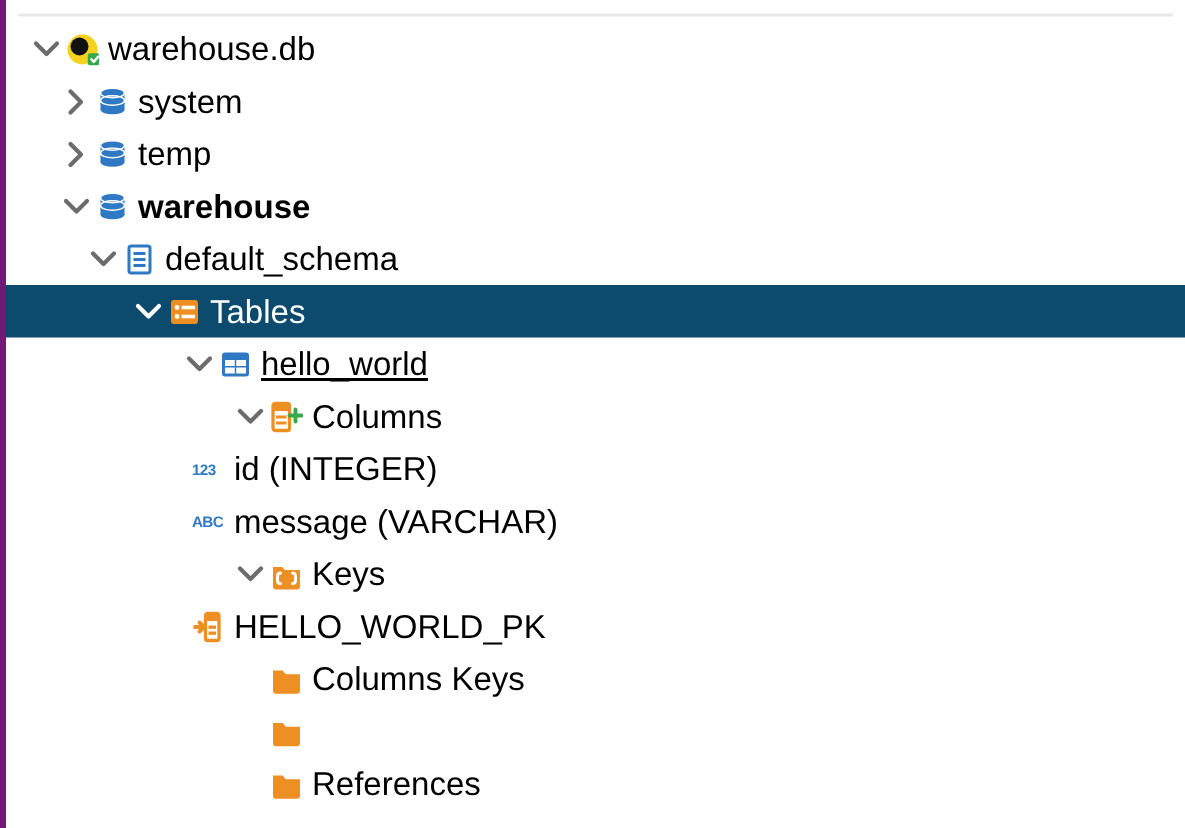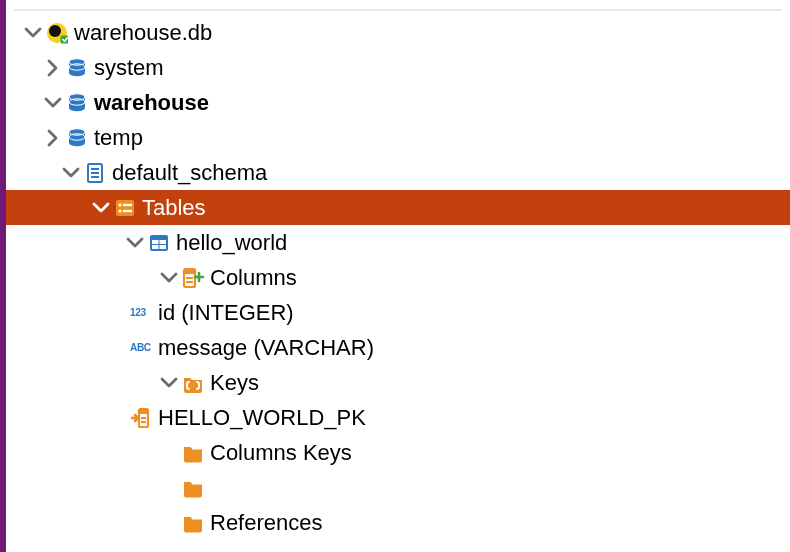--- a/index.html
+++ b/index.html
@@ -8,21 +8,21 @@
     height: 552px;
     font-family: -apple-system, "Helvetica Neue", Arial, sans-serif;
     font-size: 22px;
     color: #000;
     background: #fff;
     overflow: hidden;
   }
   .panel {
     width: 100%;
     height: 100%;
-    border-left: 6px solid #701a75;
+    border-left: 4px solid #701a75;
     padding-top: 9px;
   }
   .header-line {
     height: 2px;
     background: #e8e8e8;
     margin: 0 8px 4px 8px;
     border-radius: 2px;
   }
   .row {
     display: flex;
@@ -44,31 +44,31 @@
     width: 26px;
     display: inline-flex;
     justify-content: center;
     align-items: center;
   }
   .row .label {
     padding-left: 4px;
   }
   .row.bold .label { font-weight: 700; }
   .row.selected {
-    background: #c2410c;
+    background: #0c4a6e;
     color: #fff;
   }
   .row.selected .chevron { color: #fff; }
 
   
   .d0 { padding-left: 16px; }
   .d1 { padding-left: 36px; }
   .d2 { padding-left: 54px; }
   .d3 { padding-left: 84px; }
-  .d4 { padding-left: 118px; }
+  .d4 { padding-left: 118px; text-decoration: underline; }
   .d5 { padding-left: 152px; }
   .d6 { padding-left: 100px; }
 
   
   .icon svg { width: 22px; height: 22px; display: block; }
 
   
   .folder-body { fill: #ed8f22; }
 
   
@@ -188,46 +188,46 @@
         </svg>
       </span>
     <span class="icon">
         <svg viewBox="0 0 22 22">
           <use href="#ic-cylinder"></use>
         </svg>
       </span>
     <span class="label">system</span>
   </div>
 
+  <div class="row d1">
+    <span class="chevron">
+        <svg viewBox="0 0 22 22">
+          <use href="#chev-right"></use>
+        </svg>
+      </span>
+    <span class="icon">
+        <svg viewBox="0 0 22 22">
+          <use href="#ic-cylinder"></use>
+        </svg>
+      </span>
+    <span class="label">temp</span>
+  </div>
+
   <div class="row d1 bold">
     <span class="chevron">
         <svg viewBox="0 0 22 22">
           <use href="#chev-down"></use>
         </svg>
       </span>
     <span class="icon">
         <svg viewBox="0 0 22 22">
           <use href="#ic-cylinder"></use>
         </svg>
       </span>
     <span class="label">warehouse</span>
-  </div>
-
-  <div class="row d1">
-    <span class="chevron">
-        <svg viewBox="0 0 22 22">
-          <use href="#chev-right"></use>
-        </svg>
-      </span>
-    <span class="icon">
-        <svg viewBox="0 0 22 22">
-          <use href="#ic-cylinder"></use>
-        </svg>
-      </span>
-    <span class="label">temp</span>
   </div>
 
   <div class="row d2">
     <span class="chevron">
         <svg viewBox="0 0 22 22">
           <use href="#chev-down"></use>
         </svg>
       </span>
     <span class="icon">
         <svg viewBox="0 0 22 22">

